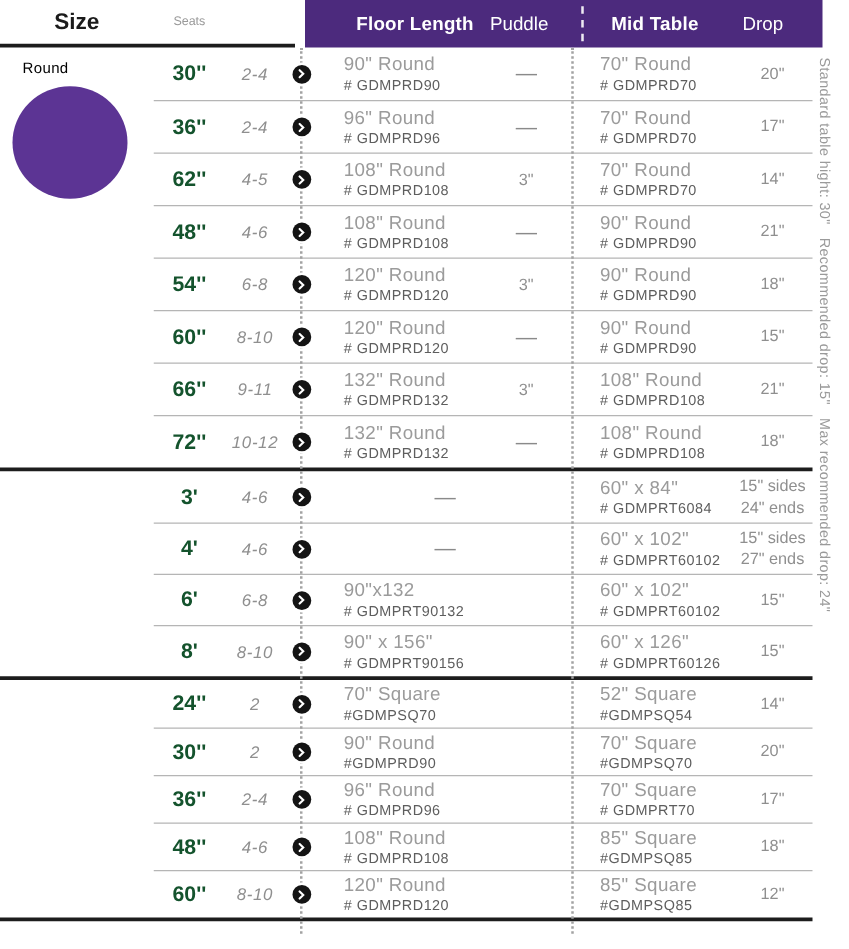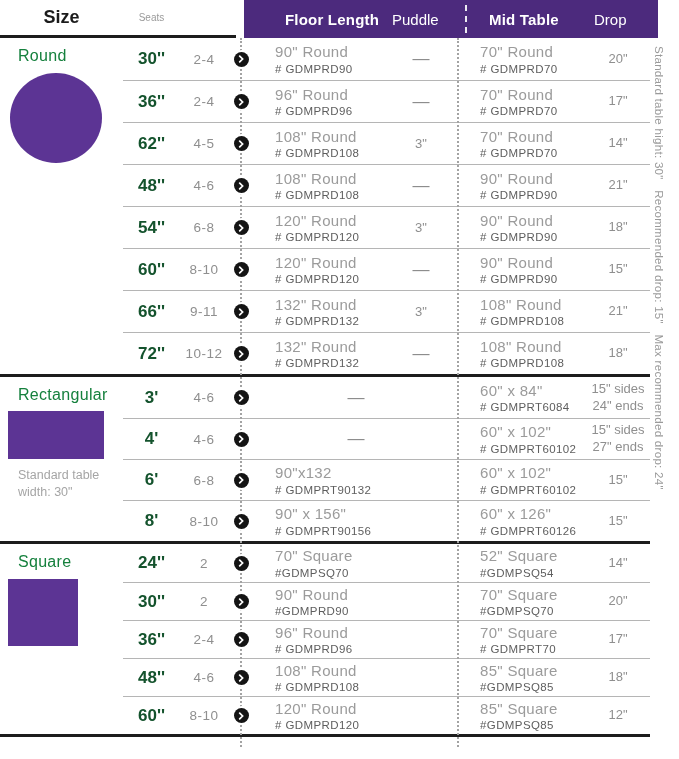--- a/index.html
+++ b/index.html
@@ -26,36 +26,36 @@
   .section { position:relative; width:650px; }
   .section + .section { border-top:3px solid #1d1d1d; }
   .rows { margin-left:123px; }
   .row { display:grid; grid-template-columns:57px 48px 26px 130px 74px 128px 64px; align-items:center; }
   .row + .row { border-top:1px solid #b5b5b5; }
   .sec-round .row { height:42px; }
   .sec-rectangular .row { height:41px; }
   .sec-square .row { height:38px; }
 
   .c-size { text-align:center; font-size:17px; font-weight:700; color:#14532d; }
-  .c-seats { text-align:center; font-size:13.5px; color:#8f8f8f; letter-spacing:.5px; }
+  .c-seats { text-align:center; font-size:13.5px; color:#8f8f8f; letter-spacing:.5px;font-style:italic; }
   .c-arrow { display:flex; justify-content:center; align-items:center; }
   .arrow-icon { position:relative; z-index:3; width:15px; height:15px; border-radius:50%;
     background:#141414; box-shadow:0 0 0 2px #fff; display:flex; align-items:center; justify-content:center; }
   .c-floor.prod { padding-left:21px; }
   .c-mid { padding-left:22px; }
   .prod-main { font-size:15px; color:#9b9b9b; letter-spacing:.3px; line-height:1.15; }
   .prod-code { font-size:11.5px; font-weight:400; color:#5e5e5e; letter-spacing:.4px; margin-top:2px; }
   .c-puddle { text-align:center; font-size:13px; color:#8f8f8f; }
   .c-drop { text-align:center; font-size:13px; color:#8f8f8f; line-height:1.3; }
   .dash { color:#8a8a8a; font-size:17px; }
   .dash-span { grid-column:4 / 6; text-align:center; }
 
   
   .shape-block { position:absolute; left:0; top:0; bottom:0; width:123px; }
-  .shape-label { margin:9px 0 0 18px; font-size:16px; color:#15803d; letter-spacing:.3px; }
+  .shape-label { margin:9px 0 0 18px; font-size:12px; color:#000000; letter-spacing:.3px; }
   .shape { background:#5C3494; }
   .shape-round { width:92px; height:90px; border-radius:50%; margin:8px 0 0 10px; }
   .shape-rectangular { width:96px; height:48px; margin:7px 0 0 8px; }
   .shape-square { width:70px; height:67px; margin:8px 0 0 8px; }
   .shape-caption { margin:8px 0 0 18px; font-size:12.5px; color:#a5a5a5; line-height:1.35; width:88px; }
 
   .bottom-bar { width:650px; height:3px; background:#1d1d1d; }
 
   .dotline { position:absolute; top:38px; height:709px; border-left:2px dotted #a3a3a3; }
   .dl-a { left:240px; } .dl-b { left:457px; }
@@ -269,25 +269,20 @@
               <div class="prod-main">108" Round</div>
               <div class="prod-code"># GDMPRD108</div>
             </div>
             <div class="c-drop">
               <div>18"</div>
             </div>
           </div>
         </div>
       </div>
       <div class="section sec-rectangular">
-        <div class="shape-block">
-          <div class="shape-label">Rectangular</div>
-          <div class="shape shape-rectangular"></div>
-          <div class="shape-caption">Standard table width: 30"</div>
-        </div>
         <div class="rows">
           <div class="row">
             <div class="c-size">3'</div>
             <div class="c-seats">4-6</div>
             <div class="c-arrow">
               <span class="arrow-icon">
                 <svg width="8" height="8" viewBox="0 0 8 8">
                   <path d="M2.7 1.2 L5.6 4 L2.7 6.8" stroke="#fff" stroke-width="1.7" fill="none" stroke-linecap="round"></path>
                 </svg>
               </span>
@@ -364,24 +359,20 @@
               <div class="prod-main">60" x 126"</div>
               <div class="prod-code"># GDMPRT60126</div>
             </div>
             <div class="c-drop">
               <div>15"</div>
             </div>
           </div>
         </div>
       </div>
       <div class="section sec-square">
-        <div class="shape-block">
-          <div class="shape-label">Square</div>
-          <div class="shape shape-square"></div>
-        </div>
         <div class="rows">
           <div class="row">
             <div class="c-size">24''</div>
             <div class="c-seats">2</div>
             <div class="c-arrow">
               <span class="arrow-icon">
                 <svg width="8" height="8" viewBox="0 0 8 8">
                   <path d="M2.7 1.2 L5.6 4 L2.7 6.8" stroke="#fff" stroke-width="1.7" fill="none" stroke-linecap="round"></path>
                 </svg>
               </span>

